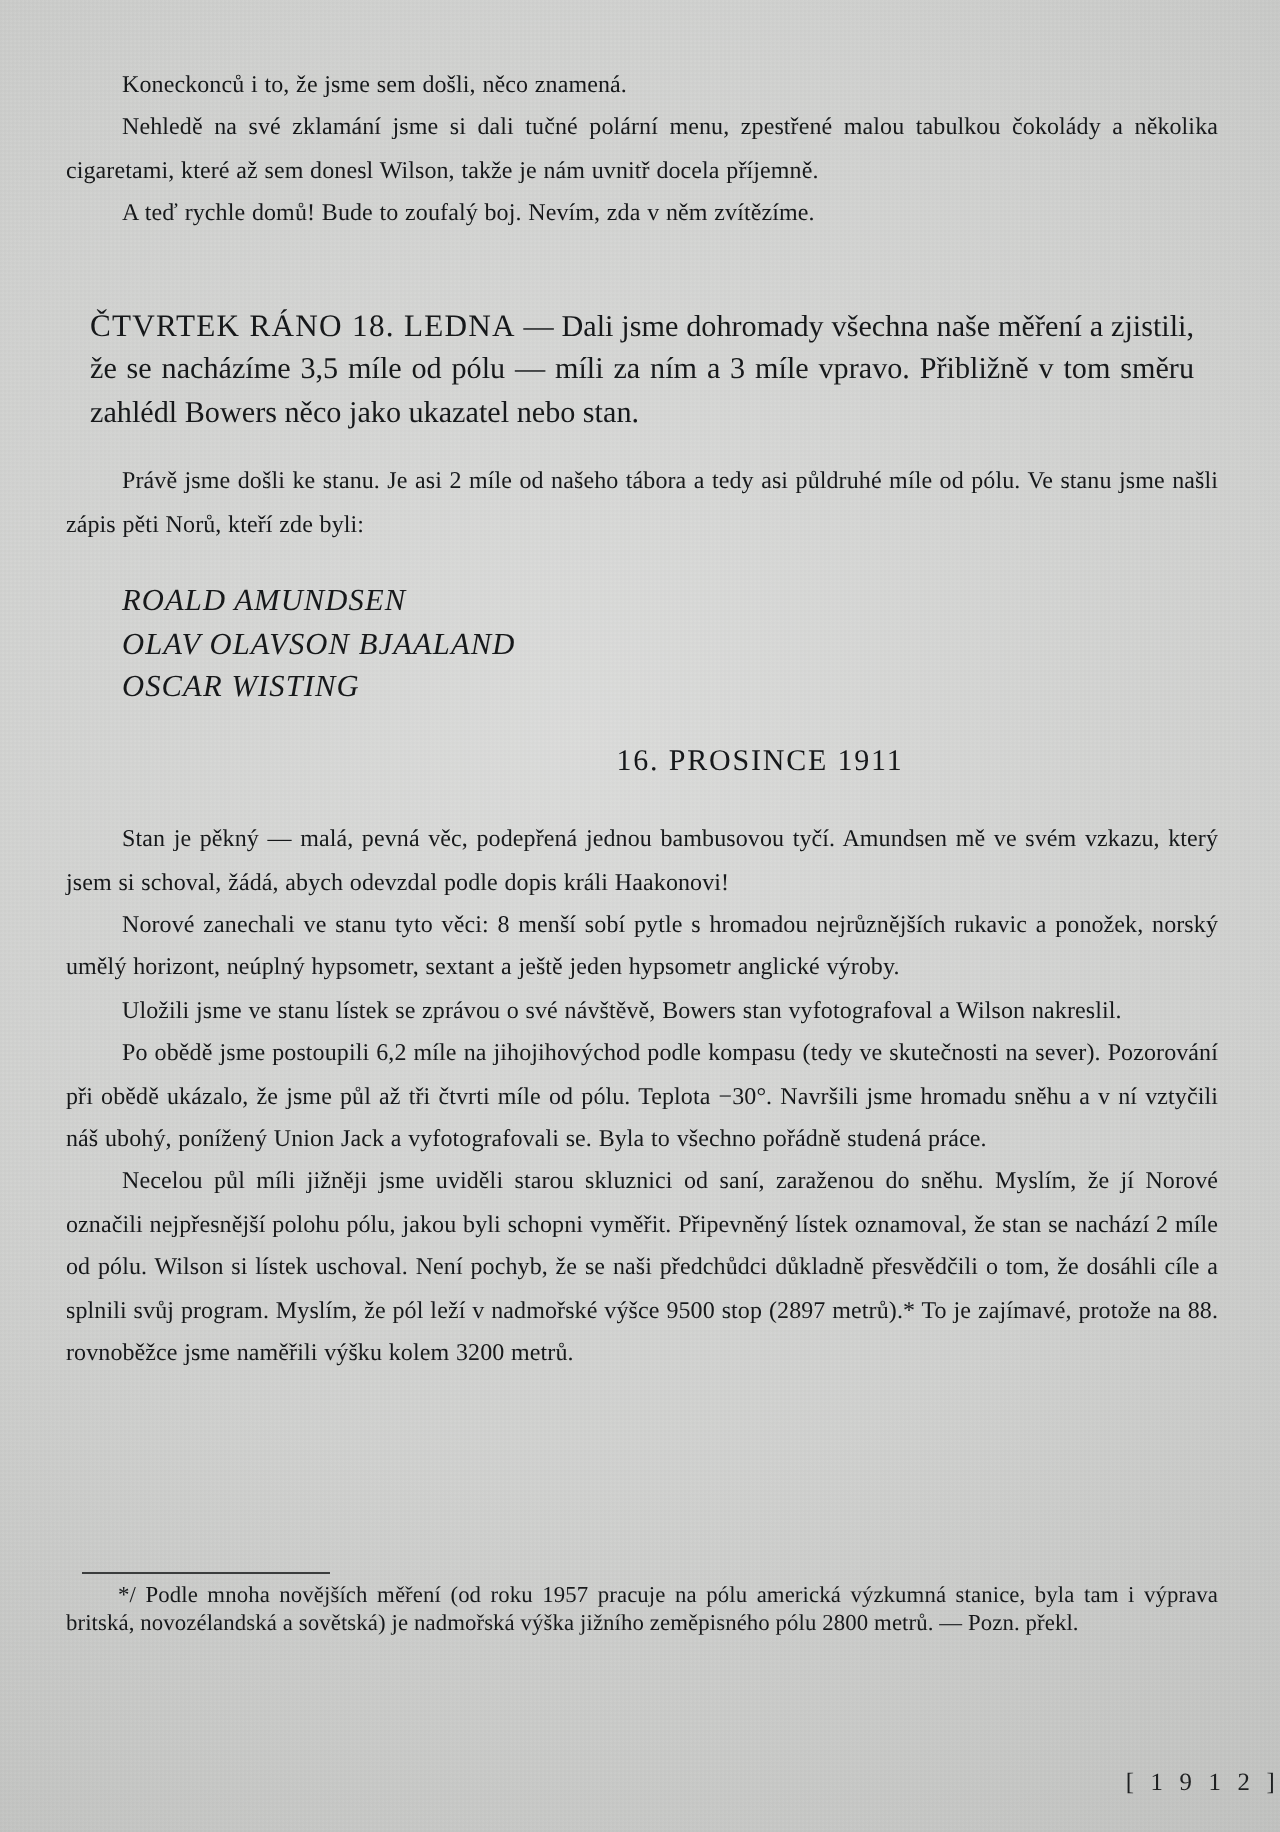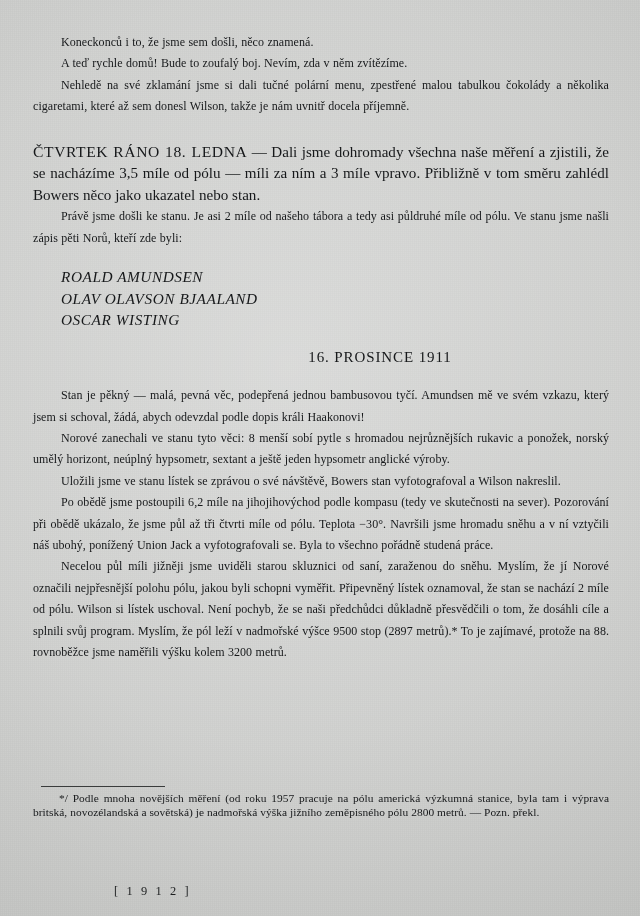--- a/index.html
+++ b/index.html
@@ -44,21 +44,21 @@
     text-align: justify;
     font-size: 12px;
     line-height: 21.4px;
     letter-spacing: 0.05px;
     word-spacing: 0.3px;
   }
   .gap-md { height: 17px; }
   .gap-lg { height: 23px; }
 
   .heading-para {
-    margin: 0;
+    margin: 12px;
     text-indent: 0;
     text-align: justify;
     font-size: 15.1px;
     line-height: 21.6px;
   }
   .heading-caps {
     font-size: 15.6px;
     letter-spacing: 0.6px;
   }
   .names {
@@ -100,44 +100,43 @@
     text-align: justify;
     text-indent: 26px;
     letter-spacing: 0.05px;
   }
   .footnote .star { font-size: 11.4px; }
   .folio {
     position: absolute;
     left: 0;
     top: 884px;
     width: 640px;
-    text-align: left;
-    padding-left: 114px;
+    text-align: right;
     box-sizing: border-box;
     font-size: 12.4px;
     letter-spacing: 2.6px;
     color: #1d1f20;
   }
   
   .textblock, .footnote-wrap, .folio {
     text-rendering: optimizeLegibility;
   }
 </style>
 </head>
 <body>
 
 <div class="paper"></div>
 
 <div class="page">
 
   <div class="textblock">
 
     <p class="para">Koneckonců i to, že jsme sem došli, něco znamená.</p>
+    <p class="para">Nehledě na své zklamání jsme si dali tučné polární menu, zpestřené malou tabulkou čokolády a několika cigaretami, které až sem donesl Wilson, takže je nám uvnitř docela příjemně.</p>
     <p class="para">A teď rychle domů! Bude to zoufalý boj. Nevím, zda v něm zvítězíme.</p>
-    <p class="para">Nehledě na své zklamání jsme si dali tučné polární menu, zpestřené malou tabulkou čokolády a několika cigaretami, které až sem donesl Wilson, takže je nám uvnitř docela příjemně.</p>
 
     <div class="gap-lg"></div>
 
     <p class="heading-para"><span class="heading-caps">ČTVRTEK RÁNO 18. LEDNA</span><span> — </span><span>Dali jsme dohromady všechna naše měření a zjistili, že se nacházíme 3,5 míle od pólu — míli za ním a 3 míle vpravo. Přibližně v tom směru zahlédl Bowers něco jako ukazatel nebo stan.</span></p>
 
     <p class="para">Právě jsme došli ke stanu. Je asi 2 míle od našeho tábora a tedy asi půldruhé míle od pólu. Ve stanu jsme našli zápis pěti Norů, kteří zde byli:</p>
 
     <div class="gap-md"></div>
 
     <ul class="names">

